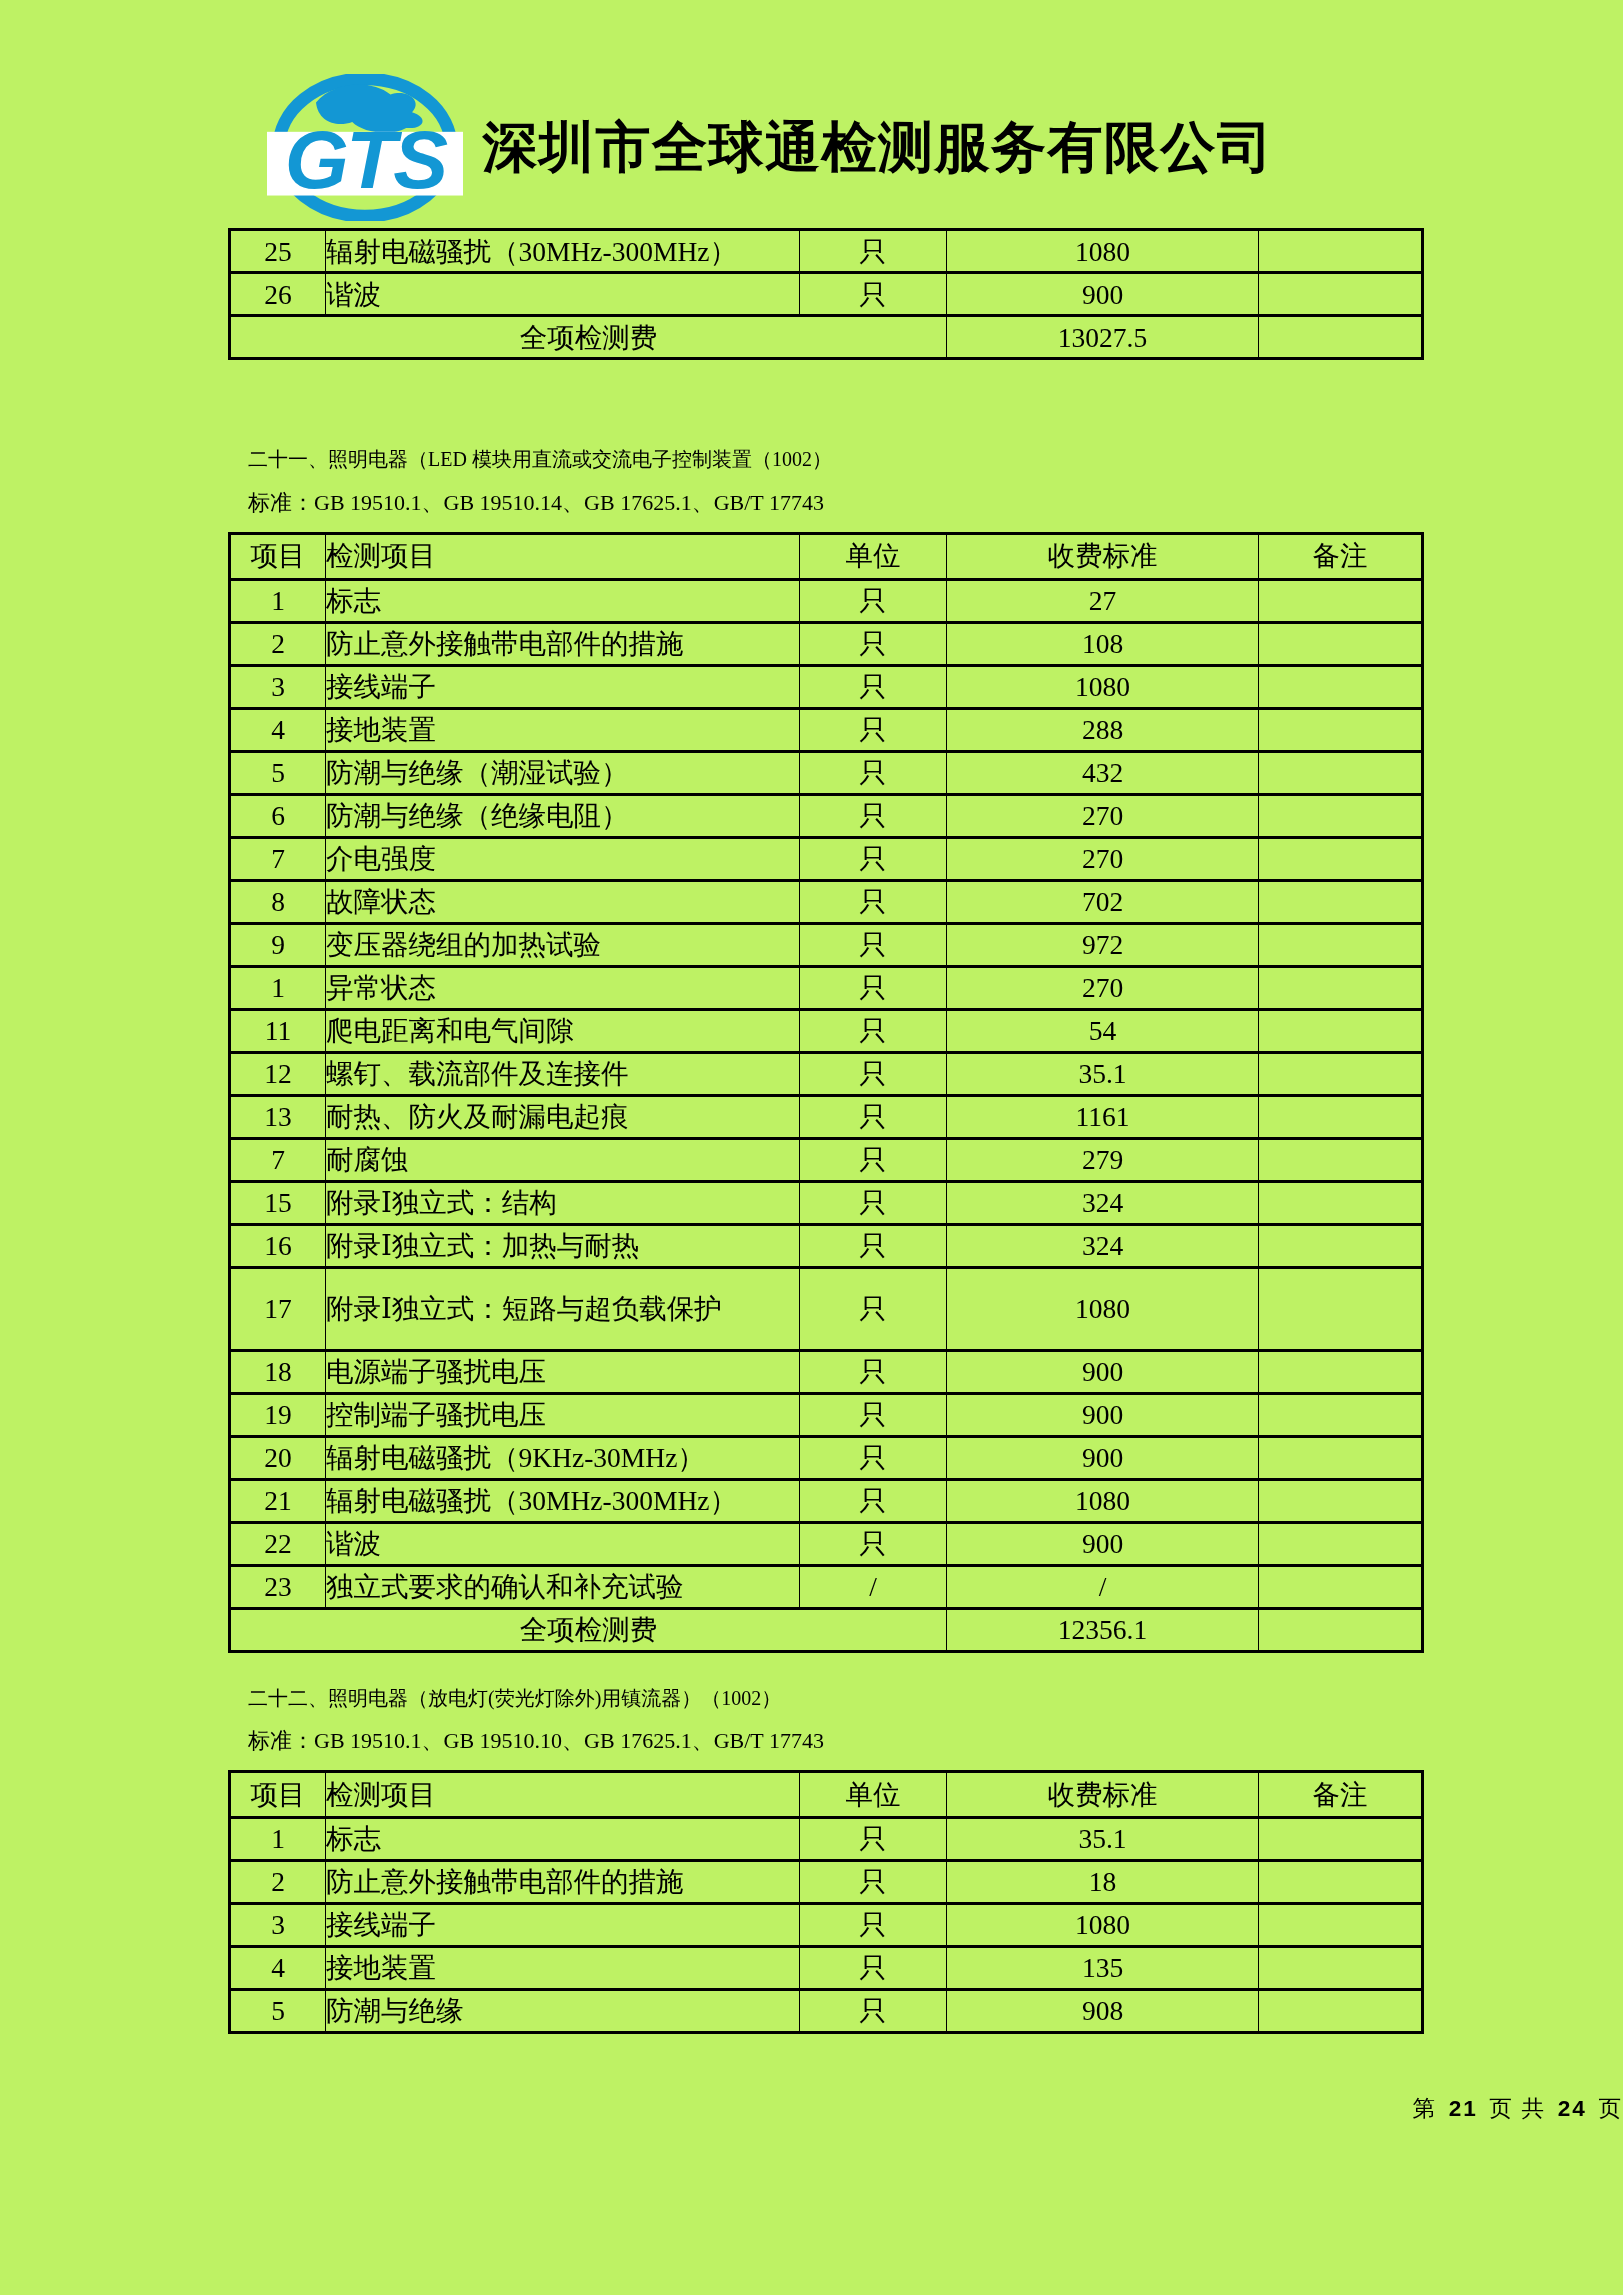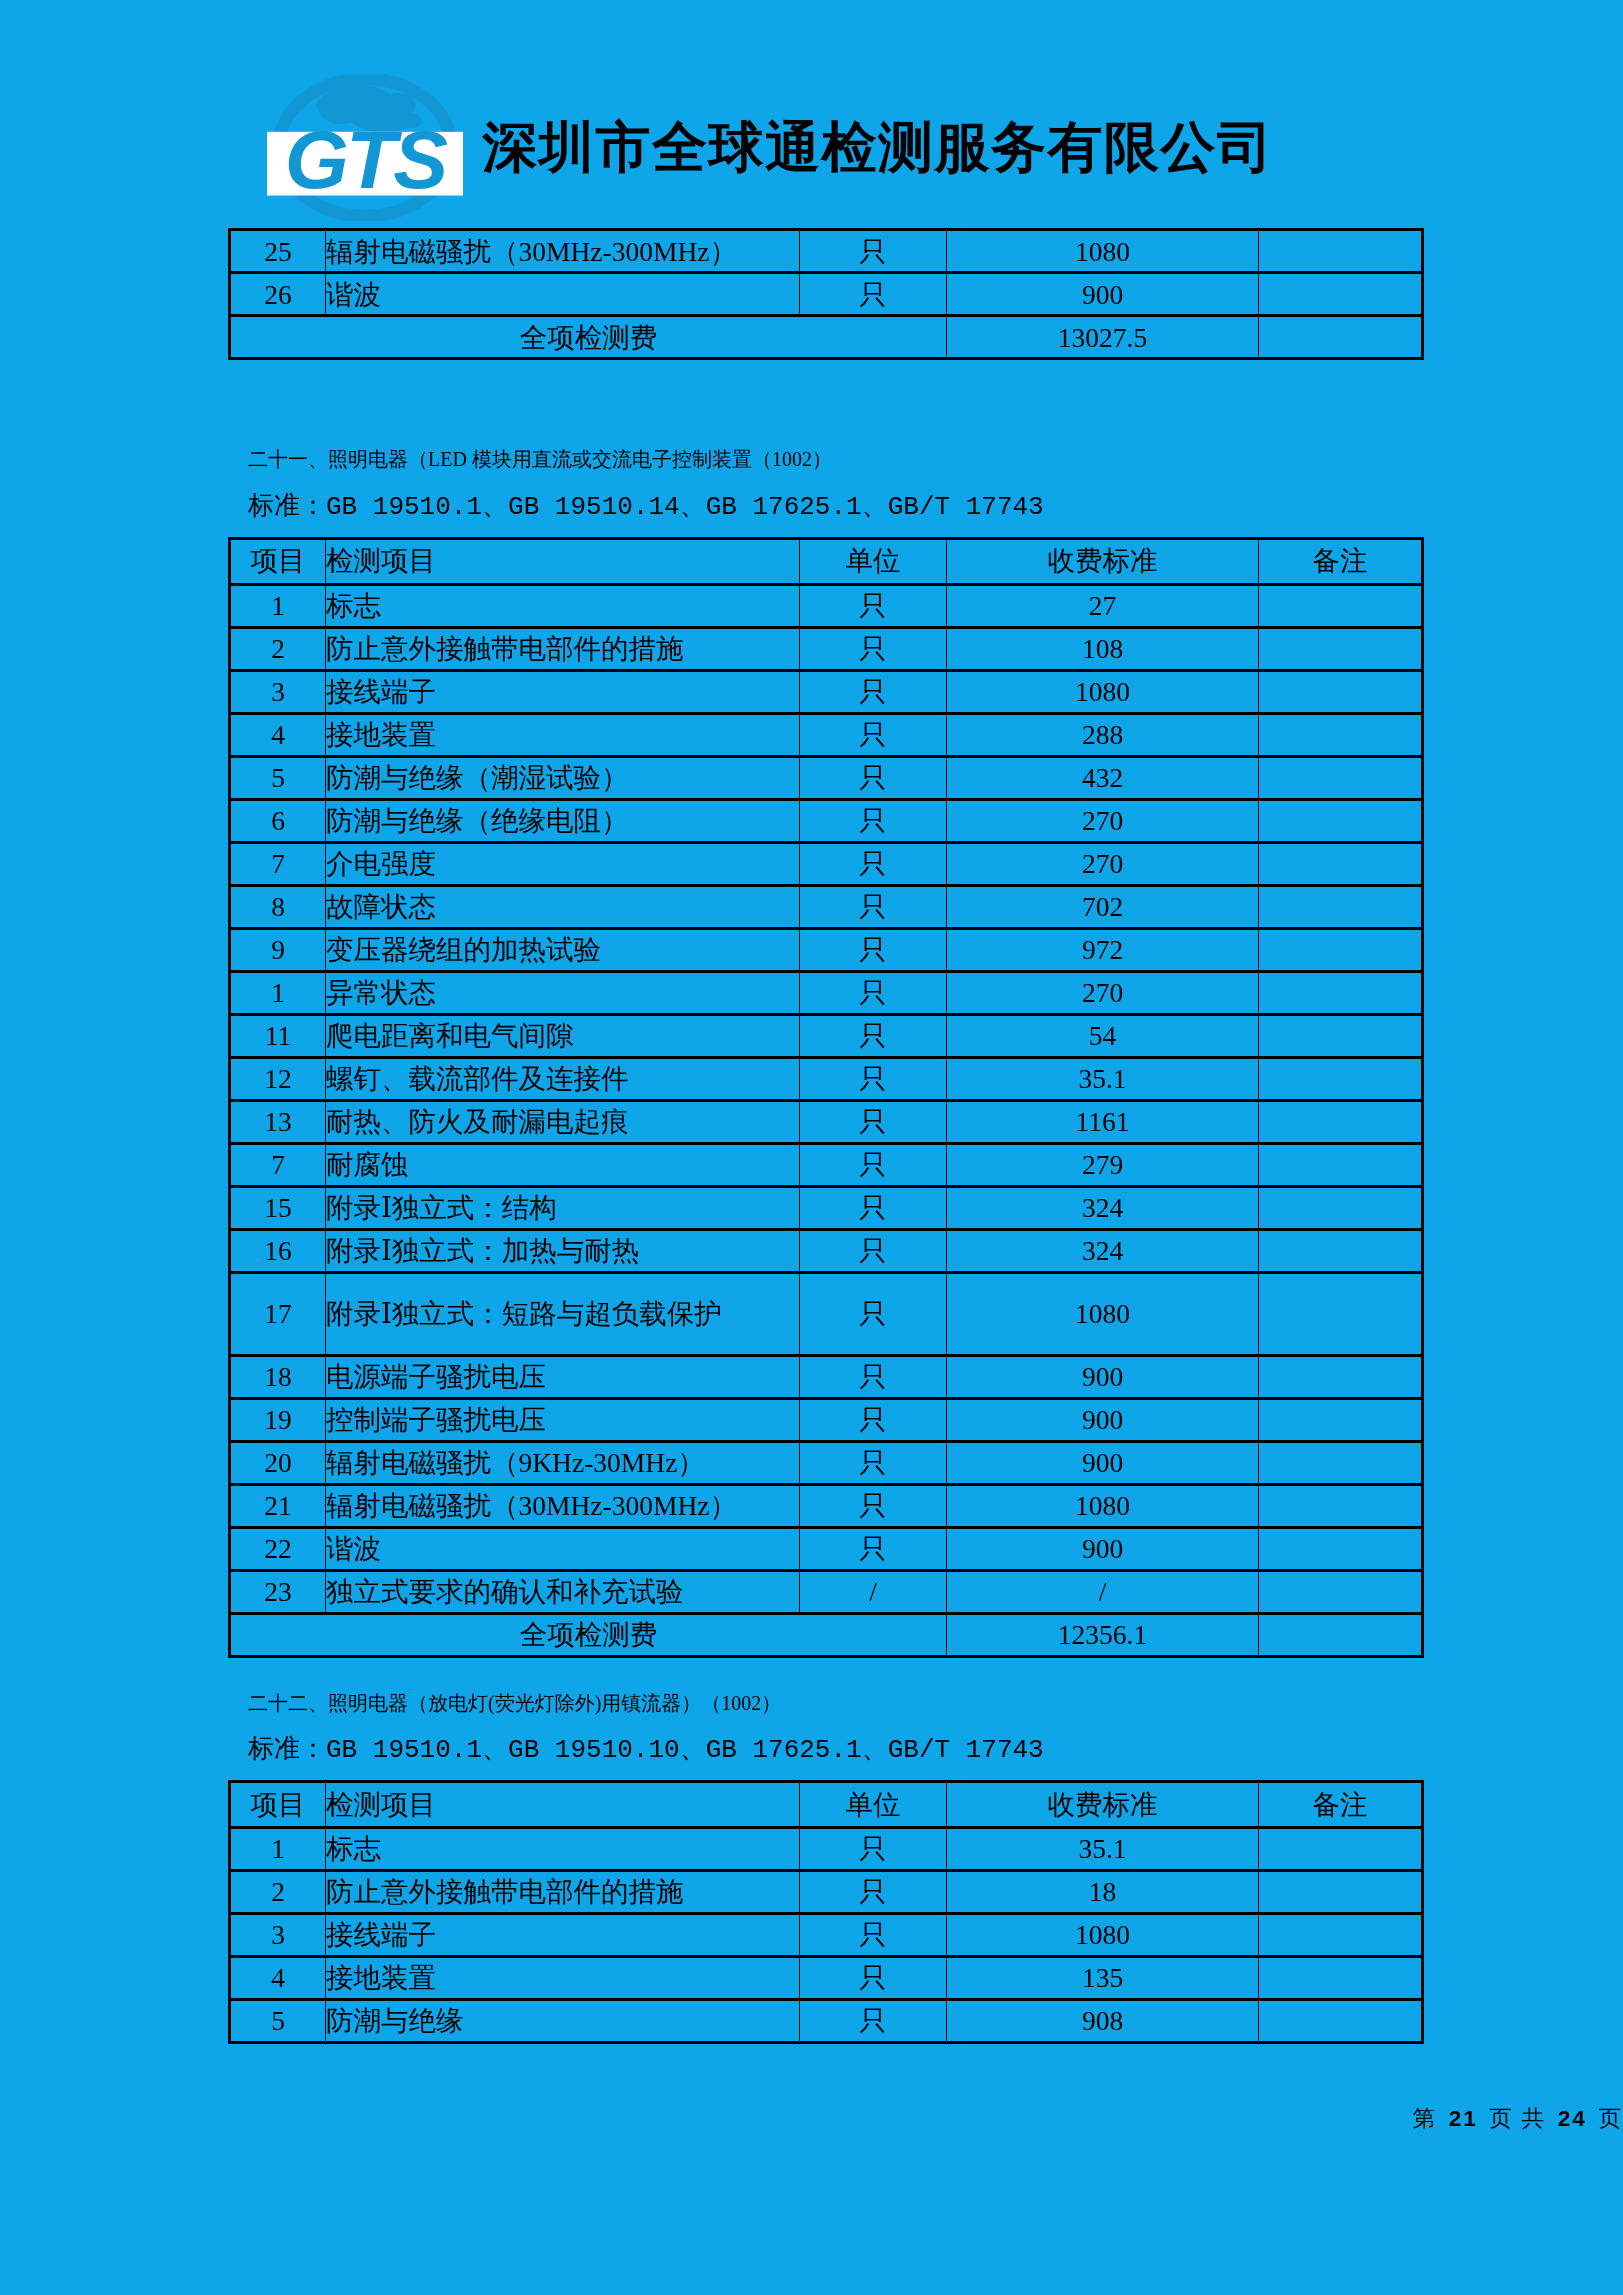--- a/index.html
+++ b/index.html
@@ -1,17 +1,17 @@
 <!DOCTYPE html>
 <html style="font-size:7.9px"><head>
 <meta charset="utf-8">
 <style>
   html,body{margin:0;padding:0;background:#888;}
   .page{
-    width:1623px;height:2295px;background:#0ea5e9;position:relative;
+    width:1623px;height:2295px;background:#bef264;position:relative;
     font-family:"Liberation Serif","DejaVu Serif",serif;color:#000;
     margin:0 auto;overflow:hidden;
   }
   
   .header{display:flex;align-items:center;padding-top:74px;margin-left:267px;}
   .logo{width:196px;height:147px;flex:none;}
   .company{font-size:55px;font-weight:700;margin-left:19.6px;letter-spacing:1.5px;white-space:nowrap;}
   
   table.fee{
     border-collapse:collapse;table-layout:fixed;width:1192px;margin-left:228px;
@@ -32,22 +32,22 @@
   td.item{text-align:left;padding:2.9px 5.9px 2.9px 14.7px;}
   td.total-label{text-align:center;}
   .tableA{margin-top:7.4px;}
   
   #table21 tbody.rows tr:nth-last-child(7) td{height:80px;}
   #table21 tbody.rows tr:nth-last-child(7) .test-item-text{display:inline-block;max-width:402px;}
   
   .sec-title{font-size:20px;margin:86px 0 0 248px;white-space:nowrap;}
   .sec-title.second{margin-top:32px;}
   .sec-std{
-    font-size:26px;margin:14.7px 0 0 248px;white-space:nowrap;
-    font-family:Liberation Mono, monospace;
+    font-size:22px;margin:14.7px 0 0 248px;white-space:nowrap;
+    font-family:Liberation Serif, serif;
   }
   table.fee.data{margin-top:13.7px;}
   
   .footer{margin-top:59px;text-align:right;font-size:22.6px;letter-spacing:2px;}
   .footer .num{font-family:"Liberation Sans","DejaVu Sans",sans-serif;font-weight:700;padding:0 3.9px;}
 </style>
 </head>
 <body>
 
 <div class="page">

